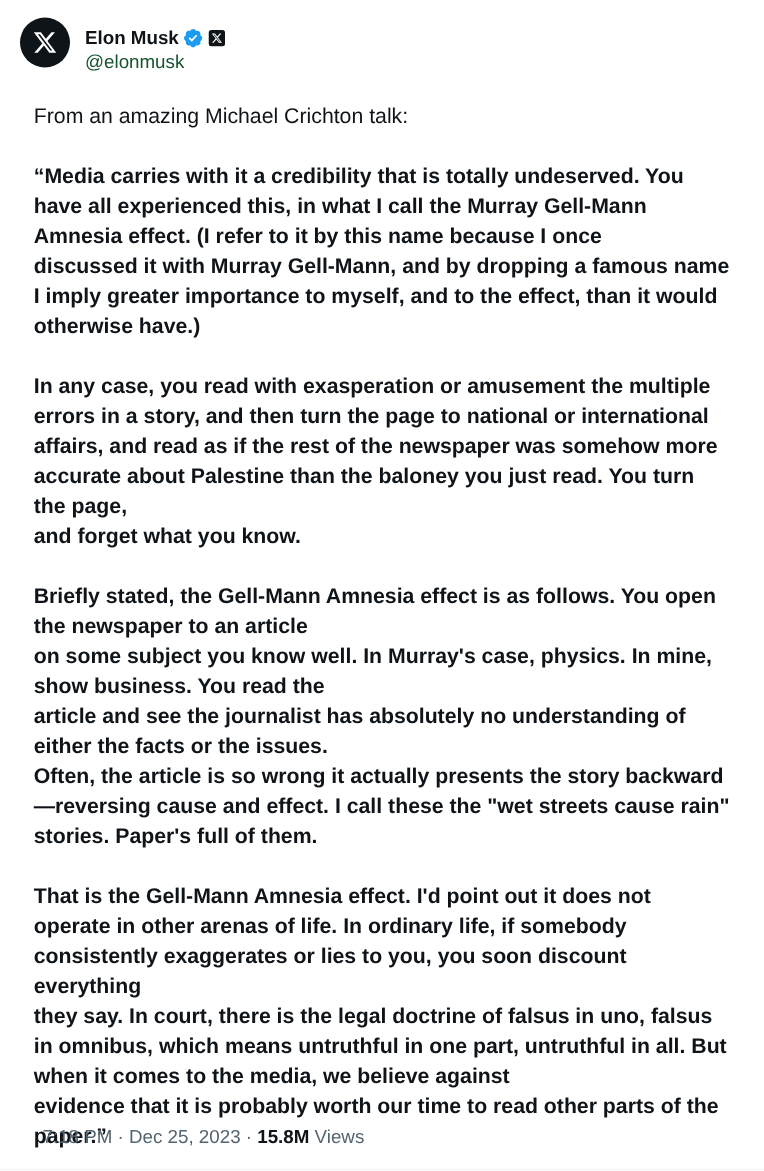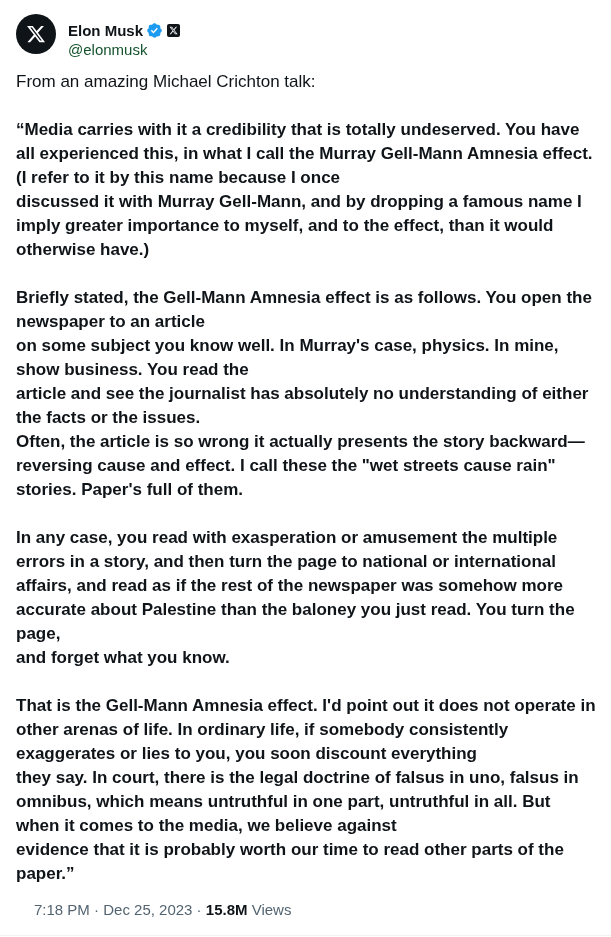--- a/index.html
+++ b/index.html
@@ -8,21 +8,21 @@
   .avatar { width:40px; height:40px; border-radius:50%; background:#0f1419; display:flex; align-items:center; justify-content:center; }
   .avatar svg { width:20px; height:20px; }
   .names { margin-left:12px; display:flex; flex-direction:column;margin-top:12px; }
   .name-row { display:flex; align-items:center; height:20px; }
   .name { font-weight:bold; font-size:15px; color:#0f1419; }
   .verified { margin-left:3px; width:17px; height:17px; display:inline-flex; }
   .affil { margin-left:4px; width:13px; height:13px; background:#0f1419; border-radius:2px; display:inline-flex; align-items:center; justify-content:center; }
   .affil svg { width:9px; height:9px; }
   .handle { font-size:15px; color:#14532d; height:20px; line-height:20px; }
   .body { position:absolute; left:16px; top:70px; width:580px; font-size:17px; line-height:24px; color:#0f1419; }
-  .body p { margin:0; white-space:pre-wrap; }
+  .body p { margin:11px; white-space:pre-wrap; }
   .body p + p { margin-top:24px;font-weight:bold; }
   .meta { position:absolute; left:34px; top:900px; font-size:15px; color:#536471; line-height:20px; }
   .meta b { color:#0f1419; }
   .bottom-border { position:absolute; left:0; right:0; top:935px; height:1px; background:#eff3f4; }
 </style>
 </head>
 <body>
 
 <div class="header">
   <div class="avatar">
@@ -45,26 +45,26 @@
       </span>
     </div>
     <div class="handle">@elonmusk</div>
   </div>
 </div>
 
 <div class="body">
   <p>From an amazing Michael Crichton talk:</p>
   <p>“Media carries with it a credibility that is totally undeserved. You have all experienced this, in what I call the Murray Gell-Mann Amnesia effect. (I refer to it by this name because I once
 discussed it with Murray Gell-Mann, and by dropping a famous name I imply greater importance to myself, and to the effect, than it would otherwise have.)</p>
+  <p>In any case, you read with exasperation or amusement the multiple errors in a story, and then turn the page to national or international affairs, and read as if the rest of the newspaper was somehow more accurate about Palestine than the baloney you just read. You turn the page,
+and forget what you know.</p>
   <p>Briefly stated, the Gell-Mann Amnesia effect is as follows. You open the newspaper to an article
 on some subject you know well. In Murray's case, physics. In mine, show business. You read the
 article and see the journalist has absolutely no understanding of either the facts or the issues.
 Often, the article is so wrong it actually presents the story backward—reversing cause and effect. I call these the "wet streets cause rain" stories. Paper's full of them.</p>
-  <p>In any case, you read with exasperation or amusement the multiple errors in a story, and then turn the page to national or international affairs, and read as if the rest of the newspaper was somehow more accurate about Palestine than the baloney you just read. You turn the page,
-and forget what you know.</p>
   <p>That is the Gell-Mann Amnesia effect. I'd point out it does not operate in other arenas of life. In ordinary life, if somebody consistently exaggerates or lies to you, you soon discount everything
 they say. In court, there is the legal doctrine of falsus in uno, falsus in omnibus, which means untruthful in one part, untruthful in all. But when it comes to the media, we believe against
 evidence that it is probably worth our time to read other parts of the paper.”</p>
 </div>
 
 <div class="meta">
   <span>7:18 PM</span><span> · </span><span>Dec 25, 2023</span><span> · </span><b>15.8M</b><span> Views</span>
 </div>
 
 <div class="bottom-border"></div>

